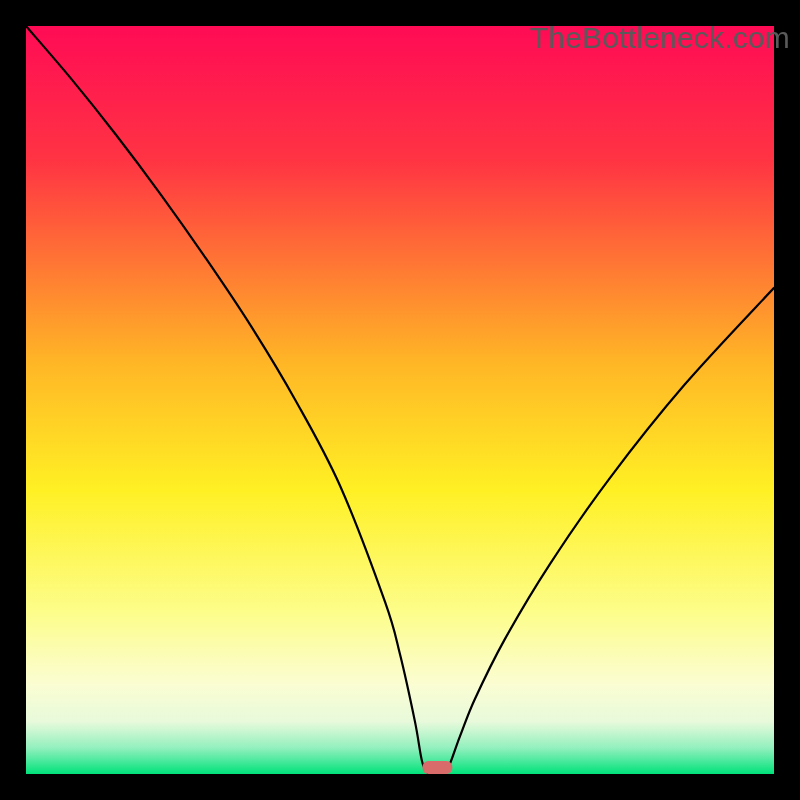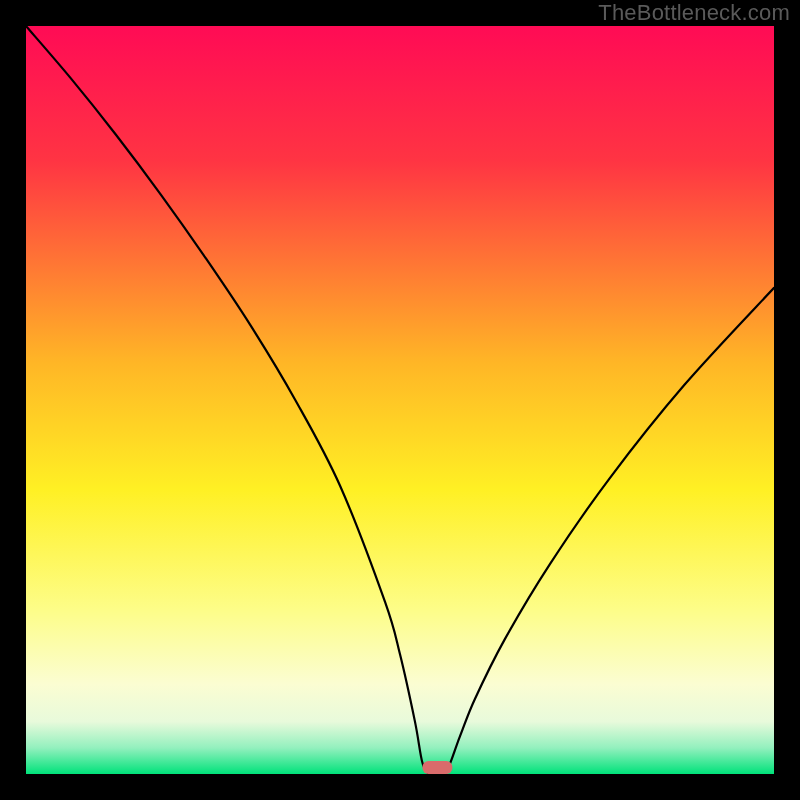--- a/index.html
+++ b/index.html
@@ -12,24 +12,24 @@
   }
   .plot {
     position: absolute;
     left: 26px;
     top: 26px;
     width: 748px;
     height: 748px;
   }
   .watermark {
     position: absolute;
-    top: 0;
+    top: 21px;
     right: 10px;
     font-family: Arial, Helvetica, sans-serif;
-    font-size: 22px;
+    font-size: 30px;
     font-weight: 500;
     color: #5a5a5a;
     letter-spacing: 0.2px;
   }
   svg { display: block; }
 </style>
 </head>
 <body>
 
 <div class="outer">

